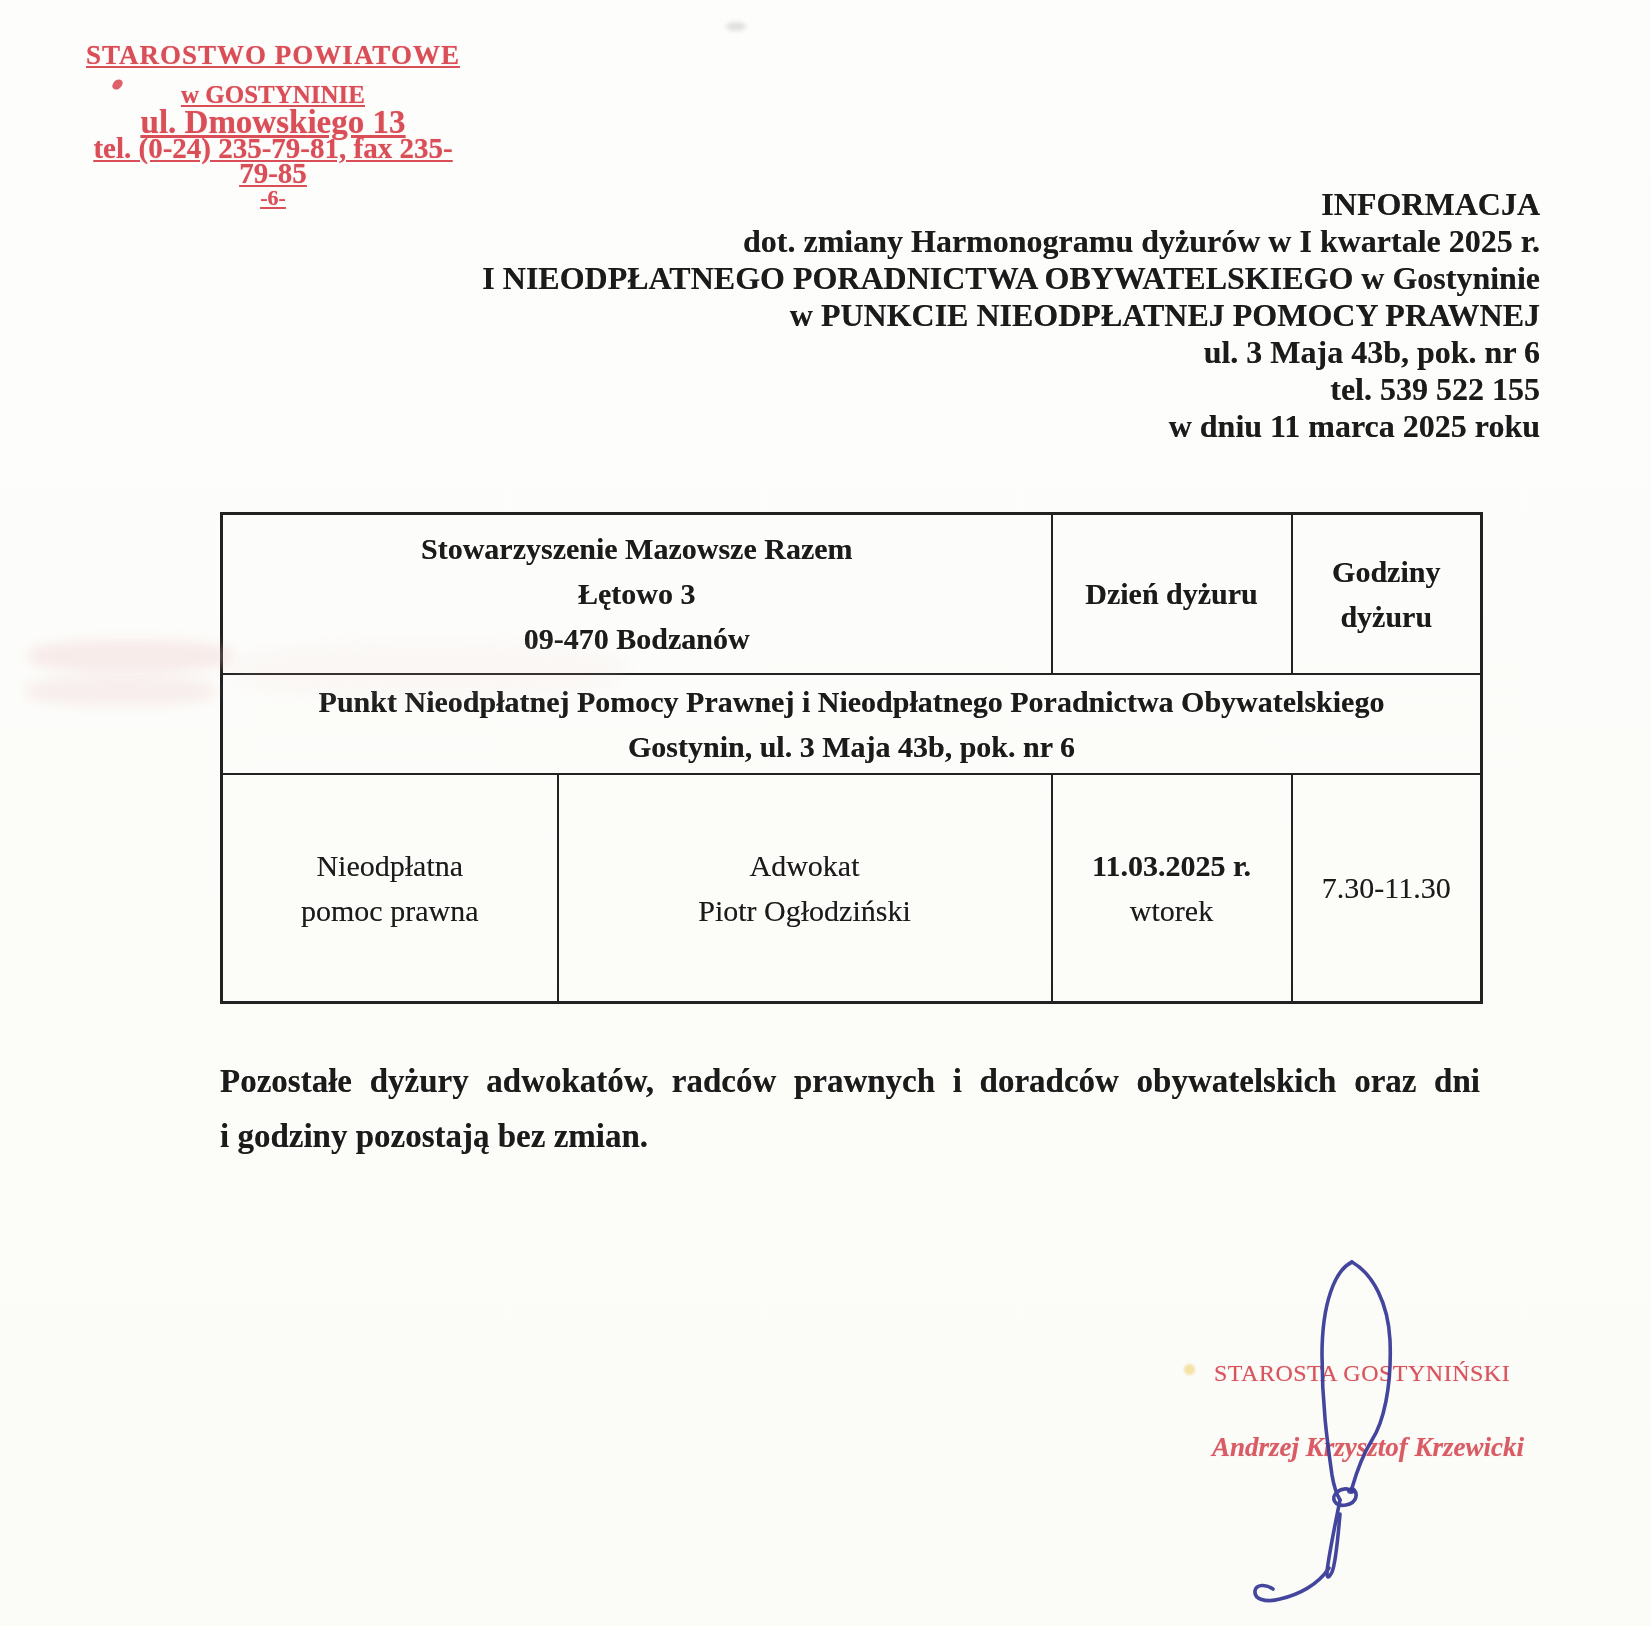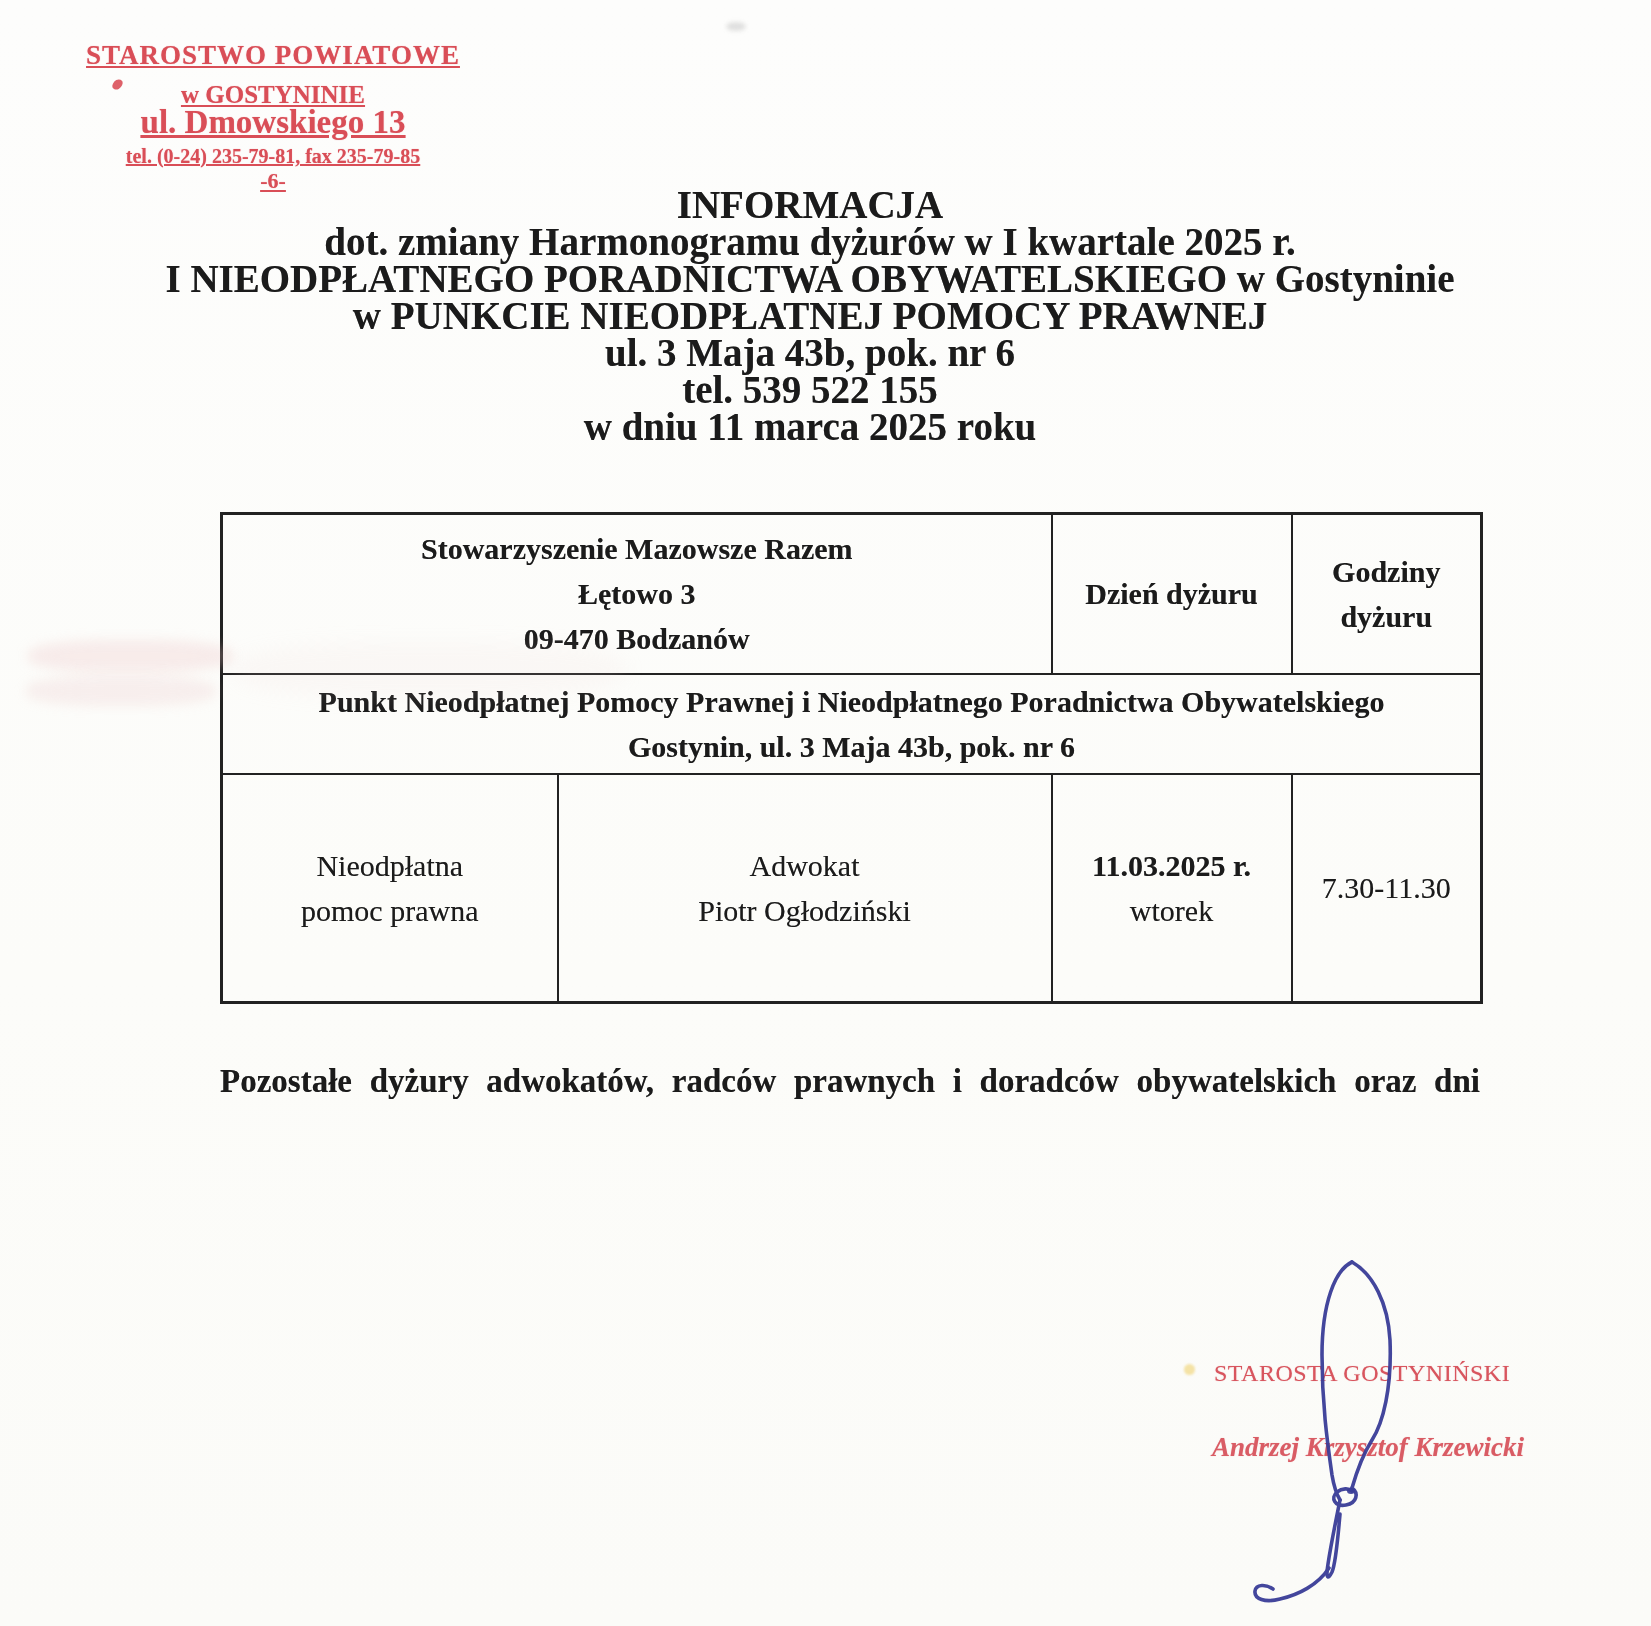--- a/index.html
+++ b/index.html
@@ -27,42 +27,42 @@
     text-align: center;
     color: #d8454f;
     font-weight: bold;
     text-shadow: 0 0 1px rgba(216, 70, 82, 0.55);
     opacity: 0.95;
     text-decoration: underline;
   }
   .stamp-l1 { font-size: 27px; line-height: 30px; letter-spacing: 1px; }
   .stamp-l2 { font-size: 25px; line-height: 29px; margin-top: 10px; }
   .stamp-l3 { font-size: 33px; line-height: 27px; }
-  .stamp-l4 { font-size: 20px; line-height: 25px; margin-top: 8px; }
+  .stamp-l4 { font-size: 29px; line-height: 25px; }
   .stamp-l5 { font-size: 22px; line-height: 24px; }
   .stamp-tick {
     position: absolute;
     left: 113px;
     top: 79px;
     width: 9px;
     height: 11px;
     background: #d8454f;
     border-radius: 60% 40% 60% 40%;
     transform: rotate(24deg);
     opacity: 0.85;
   }
   
   .title-block {
     position: absolute;
     left: 80px;
     top: 186px;
     width: 1460px;
-    text-align: center;
-    font-weight: bold;
-    font-size: 39px;
+    text-align: right;
+    font-weight: bold;
+    font-size: 32px;
     line-height: 37px;
     text-shadow: 0 0 0.4px rgba(0,0,0,0.45);
   }
   
   table.sched {
     position: absolute;
     left: 220px;
     top: 512px;
     width: 1262px;
     border-collapse: collapse;
@@ -219,20 +219,21 @@
         <div class="cell-line bold">11.03.2025 r.</div>
         <div class="cell-line">wtorek</div>
       </td>
       <td>7.30-11.30</td>
     </tr>
   </tbody>
     </table>
 
   <div class="note">
     <div class="note-line1">Pozostałe dyżury adwokatów, radców prawnych i doradców obywatelskich oraz dni</div>
+    <div class="note-line2">i godziny pozostają bez zmian.</div>
   </div>
 
   <div class="sig-title">STAROSTA GOSTYNIŃSKI</div>
   <div class="sig-name">Andrzej Krzysztof Krzewicki</div>
 
   <svg class="sig-svg" viewBox="0 0 170 370" xmlns="http://www.w3.org/2000/svg">
     <g fill="none" stroke="#3a3d98" stroke-width="3.6" stroke-linecap="round" opacity="0.95">
 
       <path d="M 112 14 C 95 22, 82 55, 82 107 C 82 155, 87 192, 92 227 C 94 239, 97 247, 100 252"></path>
 

